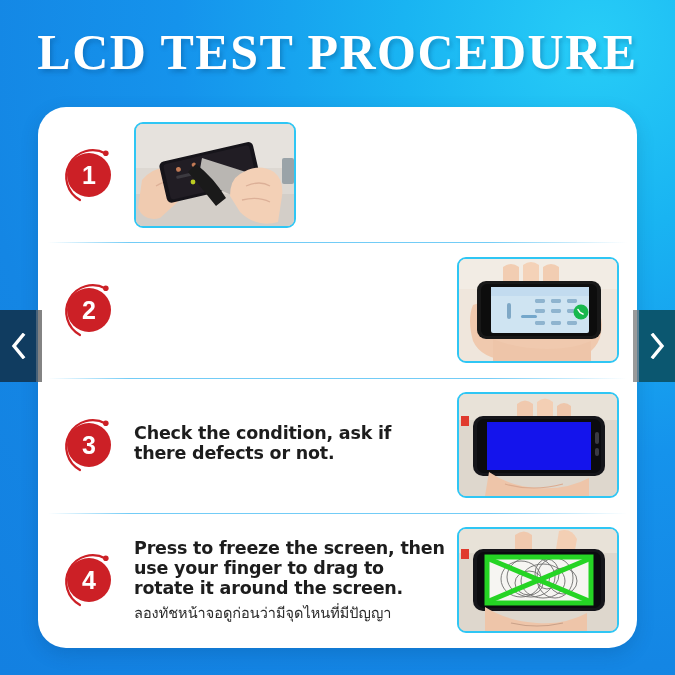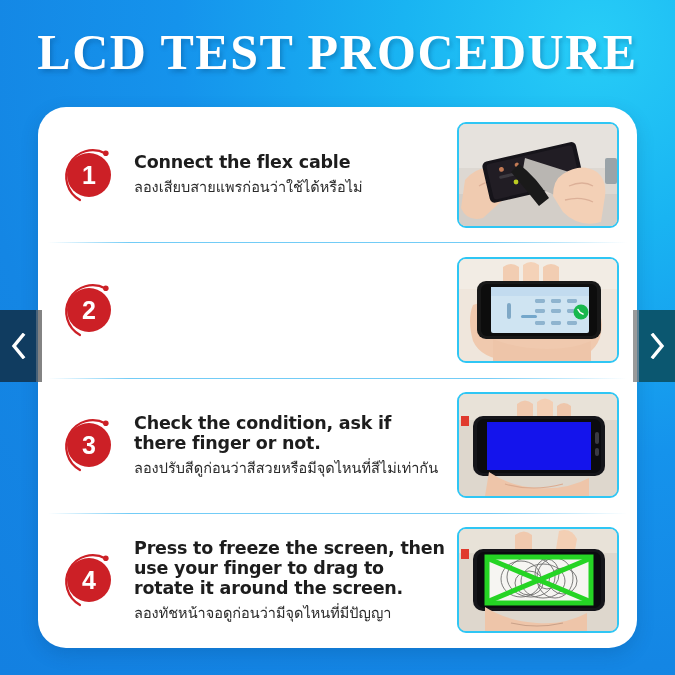--- a/index.html
+++ b/index.html
@@ -186,24 +186,20 @@
     <div class="rows">
 
       <div class="row">
         <div class="badge">
           <svg viewBox="0 0 62 62" width="62" height="62" aria-hidden="true">
             <path d="M47.5 9.5 A25 25 0 1 0 22 56" fill="none" stroke="#cc2026" stroke-width="2.2" stroke-linecap="round"></path>
             <circle cx="47.8" cy="9.2" r="2.8" fill="#cc2026"></circle>
             <circle cx="31" cy="31" r="22" fill="#cc2026"></circle>
           </svg>
           <div class="num">1</div>
-        </div>
-        <div class="textblock">
-          <div class="step-title">Connect the flex cable</div>
-          <div class="step-sub">ลองเสียบสายแพรก่อนว่าใช้ได้หรือไม่</div>
         </div>
         <div class="thumb">
           <svg viewBox="0 0 158 102" preserveAspectRatio="none">
             <rect width="158" height="102" fill="#ddd8d2"></rect>
             <rect x="0" y="0" width="158" height="44" fill="#e6e2dd"></rect>
             <rect x="0" y="70" width="158" height="32" fill="#d3cec8"></rect>
 
             <path d="M6 56 q14 -16 30 -10 l14 10 q6 10 -4 18 l-22 20 q-16 4 -22 -10z" fill="#f0cbb0"></path>
             <path d="M20 62 q12 -8 22 -2" fill="none" stroke="#ddb097" stroke-width="1.4"></path>
 
@@ -281,22 +277,21 @@
       <div class="row">
         <div class="badge">
           <svg viewBox="0 0 62 62" width="62" height="62" aria-hidden="true">
             <path d="M47.5 9.5 A25 25 0 1 0 22 56" fill="none" stroke="#cc2026" stroke-width="2.2" stroke-linecap="round"></path>
             <circle cx="47.8" cy="9.2" r="2.8" fill="#cc2026"></circle>
             <circle cx="31" cy="31" r="22" fill="#cc2026"></circle>
           </svg>
           <div class="num">3</div>
         </div>
         <div class="textblock">
-          <div class="step-title">Check the condition, ask if there finger or not.</div>
-          <div class="step-sub">ลองปรับสีดูก่อนว่าสีสวยหรือมีจุดไหนที่สีไม่เท่ากัน</div>
+          <div class="step-title">Check the condition, ask if there defects or not.</div>
         </div>
         <div class="thumb">
           <svg viewBox="0 0 158 102" preserveAspectRatio="none">
             <rect width="158" height="102" fill="#ded7cd"></rect>
             <rect x="0" y="0" width="158" height="26" fill="#e8e2d8"></rect>
             <rect x="2" y="22" width="8" height="10" fill="#e03a2e"></rect>
 
             <path d="M58 10 q8 -7 16 0 l0 16 l-16 0z" fill="#f0c9ae"></path>
             <path d="M78 8 q8 -7 16 0 l0 18 l-16 0z" fill="#f3cfb4"></path>
             <path d="M98 12 q7 -6 14 0 l0 14 l-14 0z" fill="#eec6ab"></path>

